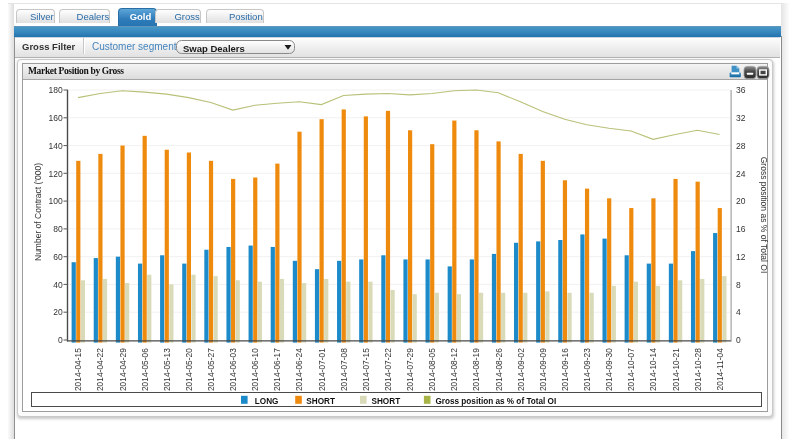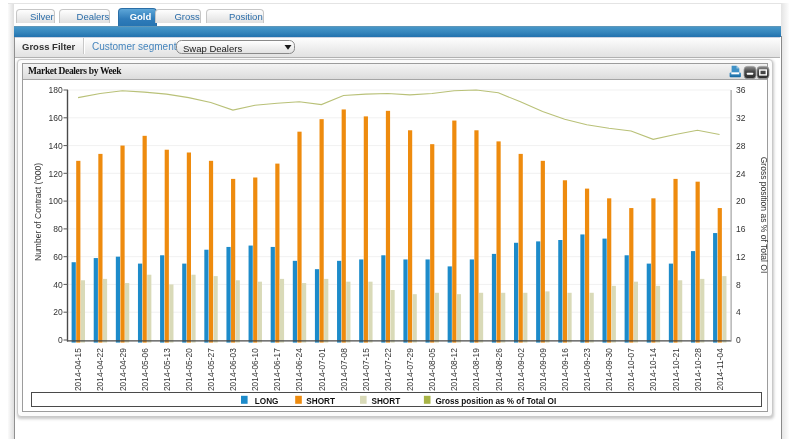--- a/index.html
+++ b/index.html
@@ -23,31 +23,31 @@
 <div class="tab" style="left:155.3px;width:43.5px;">Gross</div>
 <div class="tab" style="left:205.7px;width:56px;">Position</div>
 
 <div class="abs" style="left:14px;top:26px;width:767px;height:10.5px;background:linear-gradient(#6b97b1 0%,#4495c8 14%,#3787bd 55%,#2272ae 100%);"></div>
 
 <div class="abs" style="left:15px;top:36.5px;width:765px;height:19px;background:linear-gradient(#fdfdfd,#e9e9e9 70%,#e2e2e2);border-bottom:1px solid #b3b3b3;border-top:1px solid #ccd3e1;"></div>
 <div class="abs" style="left:22px;top:41px;font-size:9.5px;font-weight:bold;color:#333;">Gross Filter</div>
 <div class="abs" style="left:83px;top:38px;width:1px;height:16px;background:#c8c8c8;border-right:1px solid #fff;"></div>
 <div class="abs" style="left:92px;top:41px;font-size:10px;color:#4585bd;">Customer segment</div>
 <div class="abs" style="left:176px;top:40.2px;width:119px;height:13.8px;border:1px solid #8a8a8a;border-radius:5.5px;background:linear-gradient(#fff,#e2e2e2);box-sizing:border-box;"></div>
-<div class="abs" style="left:183px;top:43px;font-size:9.5px;font-weight:normal;color:#1a1a1a;">Swap Dealers</div>
+<div class="abs" style="left:183px;top:43px;font-size:9.5px;font-weight:bold;color:#1a1a1a;">Swap Dealers</div>
 <svg class="abs" style="left:283.5px;top:45px;" width="8" height="5" viewBox="0 0 8 5">
     <path d="M0.5 0 h7 l-3.5 4.8 z" fill="#1a1a1a"></path>
   </svg>
 
 <div class="abs" style="left:17px;top:59px;width:756px;height:358px;border:1px solid #c9c9c9;border-radius:4px;background:#fbfbfb;box-shadow:0.5px 1.5px 3px rgba(0,0,0,0.22);box-sizing:border-box;"></div>
 
 <div class="abs" style="left:22px;top:63px;width:746px;height:349px;border:1px solid #9c9c9c;background:#fff;box-sizing:border-box;"></div>
 
 <div class="abs" style="left:23px;top:64px;width:744px;height:15px;background:linear-gradient(#f4f4f4,#dcdcdc);border-bottom:1px solid #a5a5a5;"></div>
-<div class="abs" style="left:28px;top:66px;font-family:'Liberation Serif',serif;font-weight:bold;font-size:9.5px;letter-spacing:-0.35px;color:#111;">Market Dealers by Week</div>
+<div class="abs" style="left:28px;top:66px;font-family:'Liberation Serif',serif;font-weight:bold;font-size:9.5px;letter-spacing:-0.35px;color:#111;">Market Position by Gross</div>
 
 <svg class="abs" style="left:728px;top:65px;" width="42" height="16" viewBox="0 0 42 16">
   <defs>
     <linearGradient id="pg" x1="0" y1="0" x2="0" y2="1">
       <stop offset="0" stop-color="#4796ca"></stop>
         <stop offset="1" stop-color="#13669f"></stop>
     </linearGradient>
     <linearGradient id="bg2" x1="0" y1="0" x2="0" y2="1">
       <stop offset="0" stop-color="#909090"></stop>
         <stop offset="0.4" stop-color="#4a4a4a"></stop>

